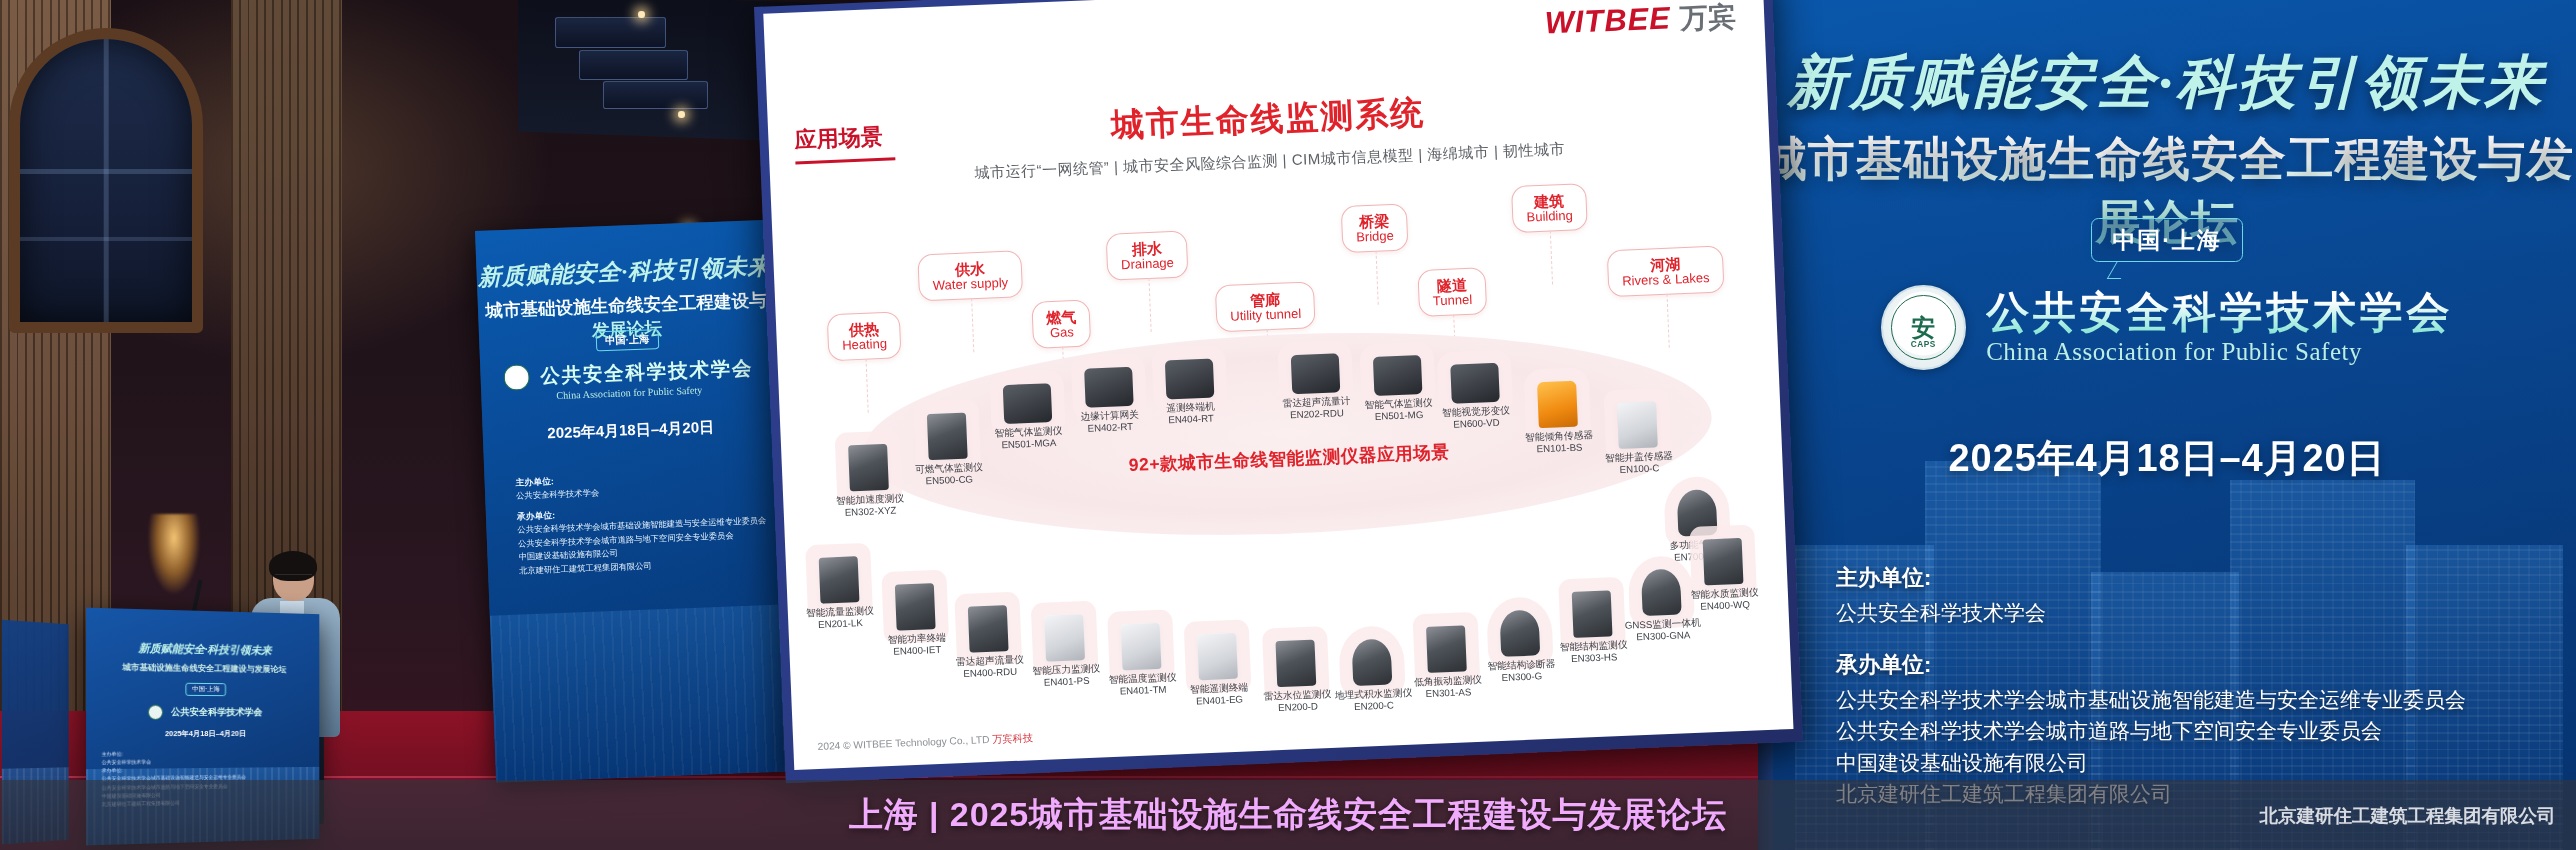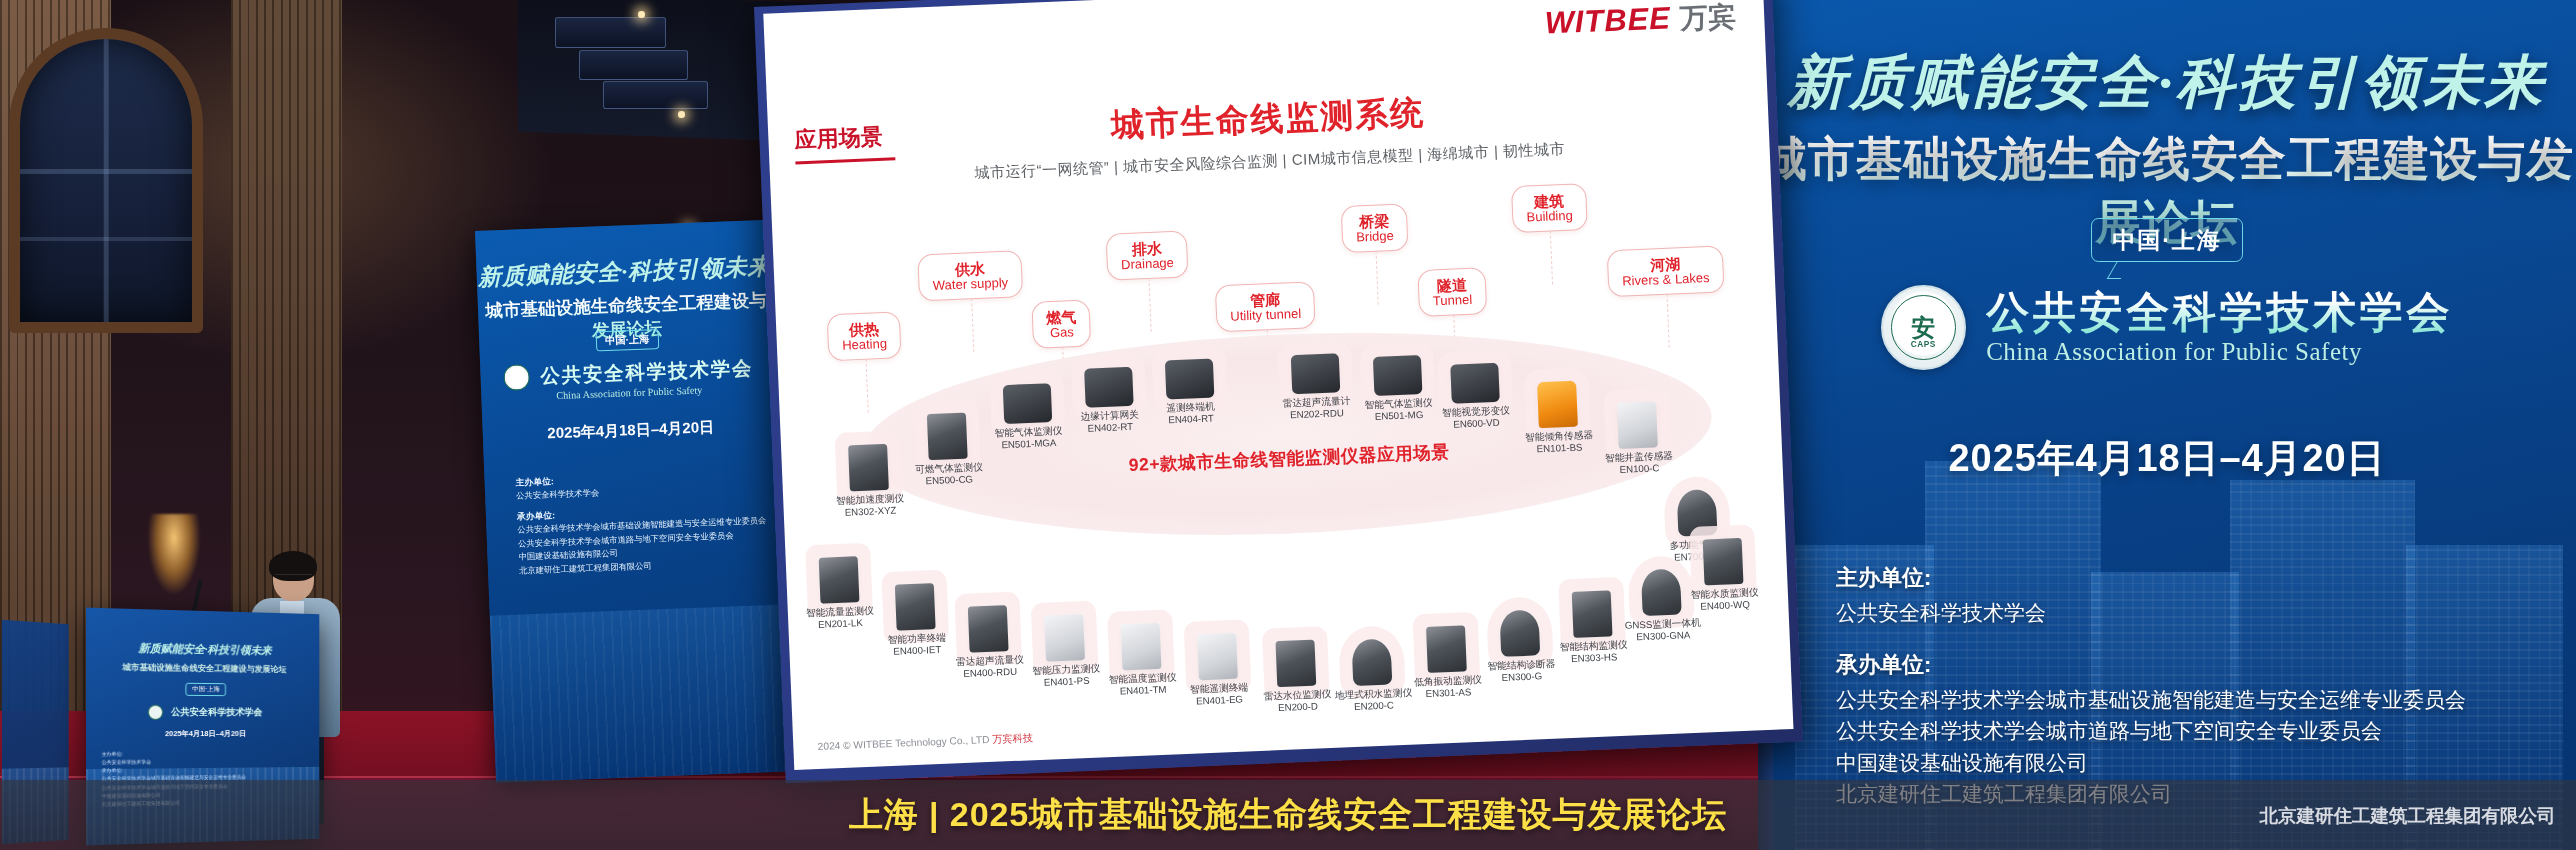--- a/index.html
+++ b/index.html
@@ -403,21 +403,21 @@
     background:#14161a; transform:rotate(12deg);
   }
 
   
   .caption-bar {
     position:absolute; left:0; right:0; bottom:0; height:70px;
     background:rgba(52,52,58,.62);
     display:flex; align-items:center; justify-content:center;
   }
   .caption-text {
-    font-size:34px; font-weight:bold; color:#fde047; letter-spacing:0.9px;
+    font-size:34px; font-weight:bold; color:#f0abfc; letter-spacing:0.9px;
     text-shadow:0 1.9px 7.4px rgba(0,0,0,.6);
   }
   .caption-tail {
     position:absolute; right:20.4px; top:50%; transform:translateY(-50%);
     font-size:18.5px; color:#e8eaee; opacity:.92; font-weight:bold;
   }
 </style>
 </head>
 <body>
 

